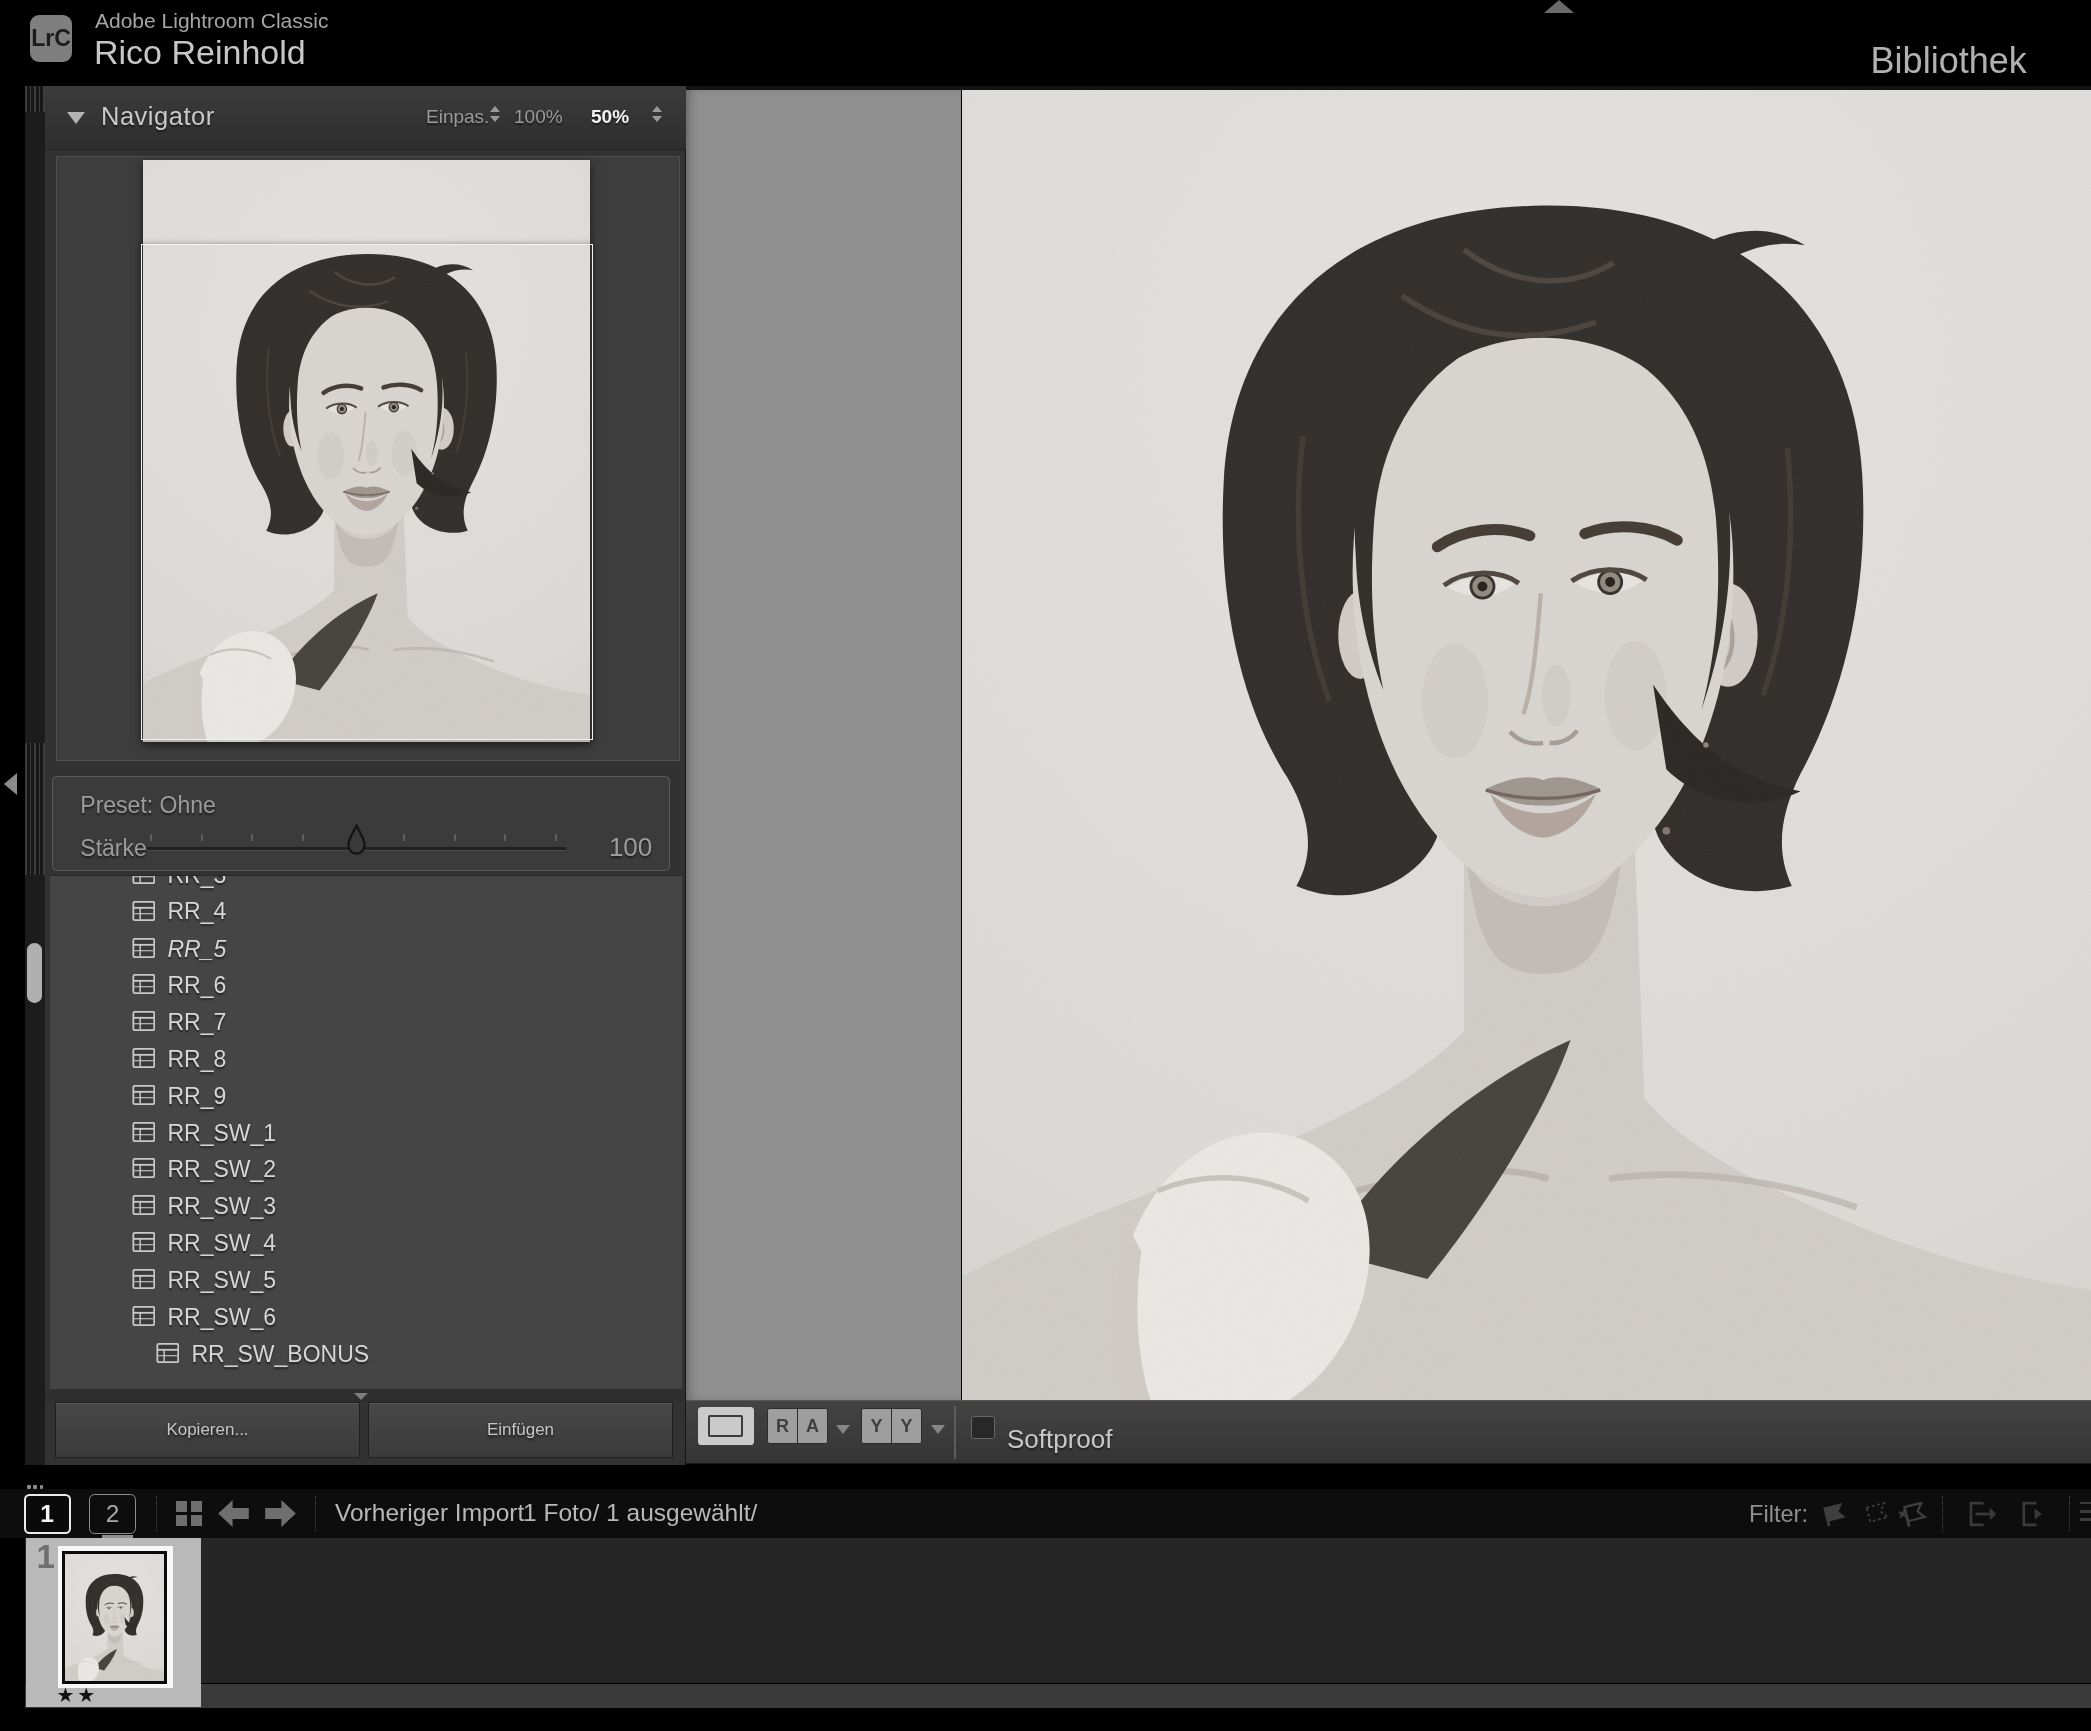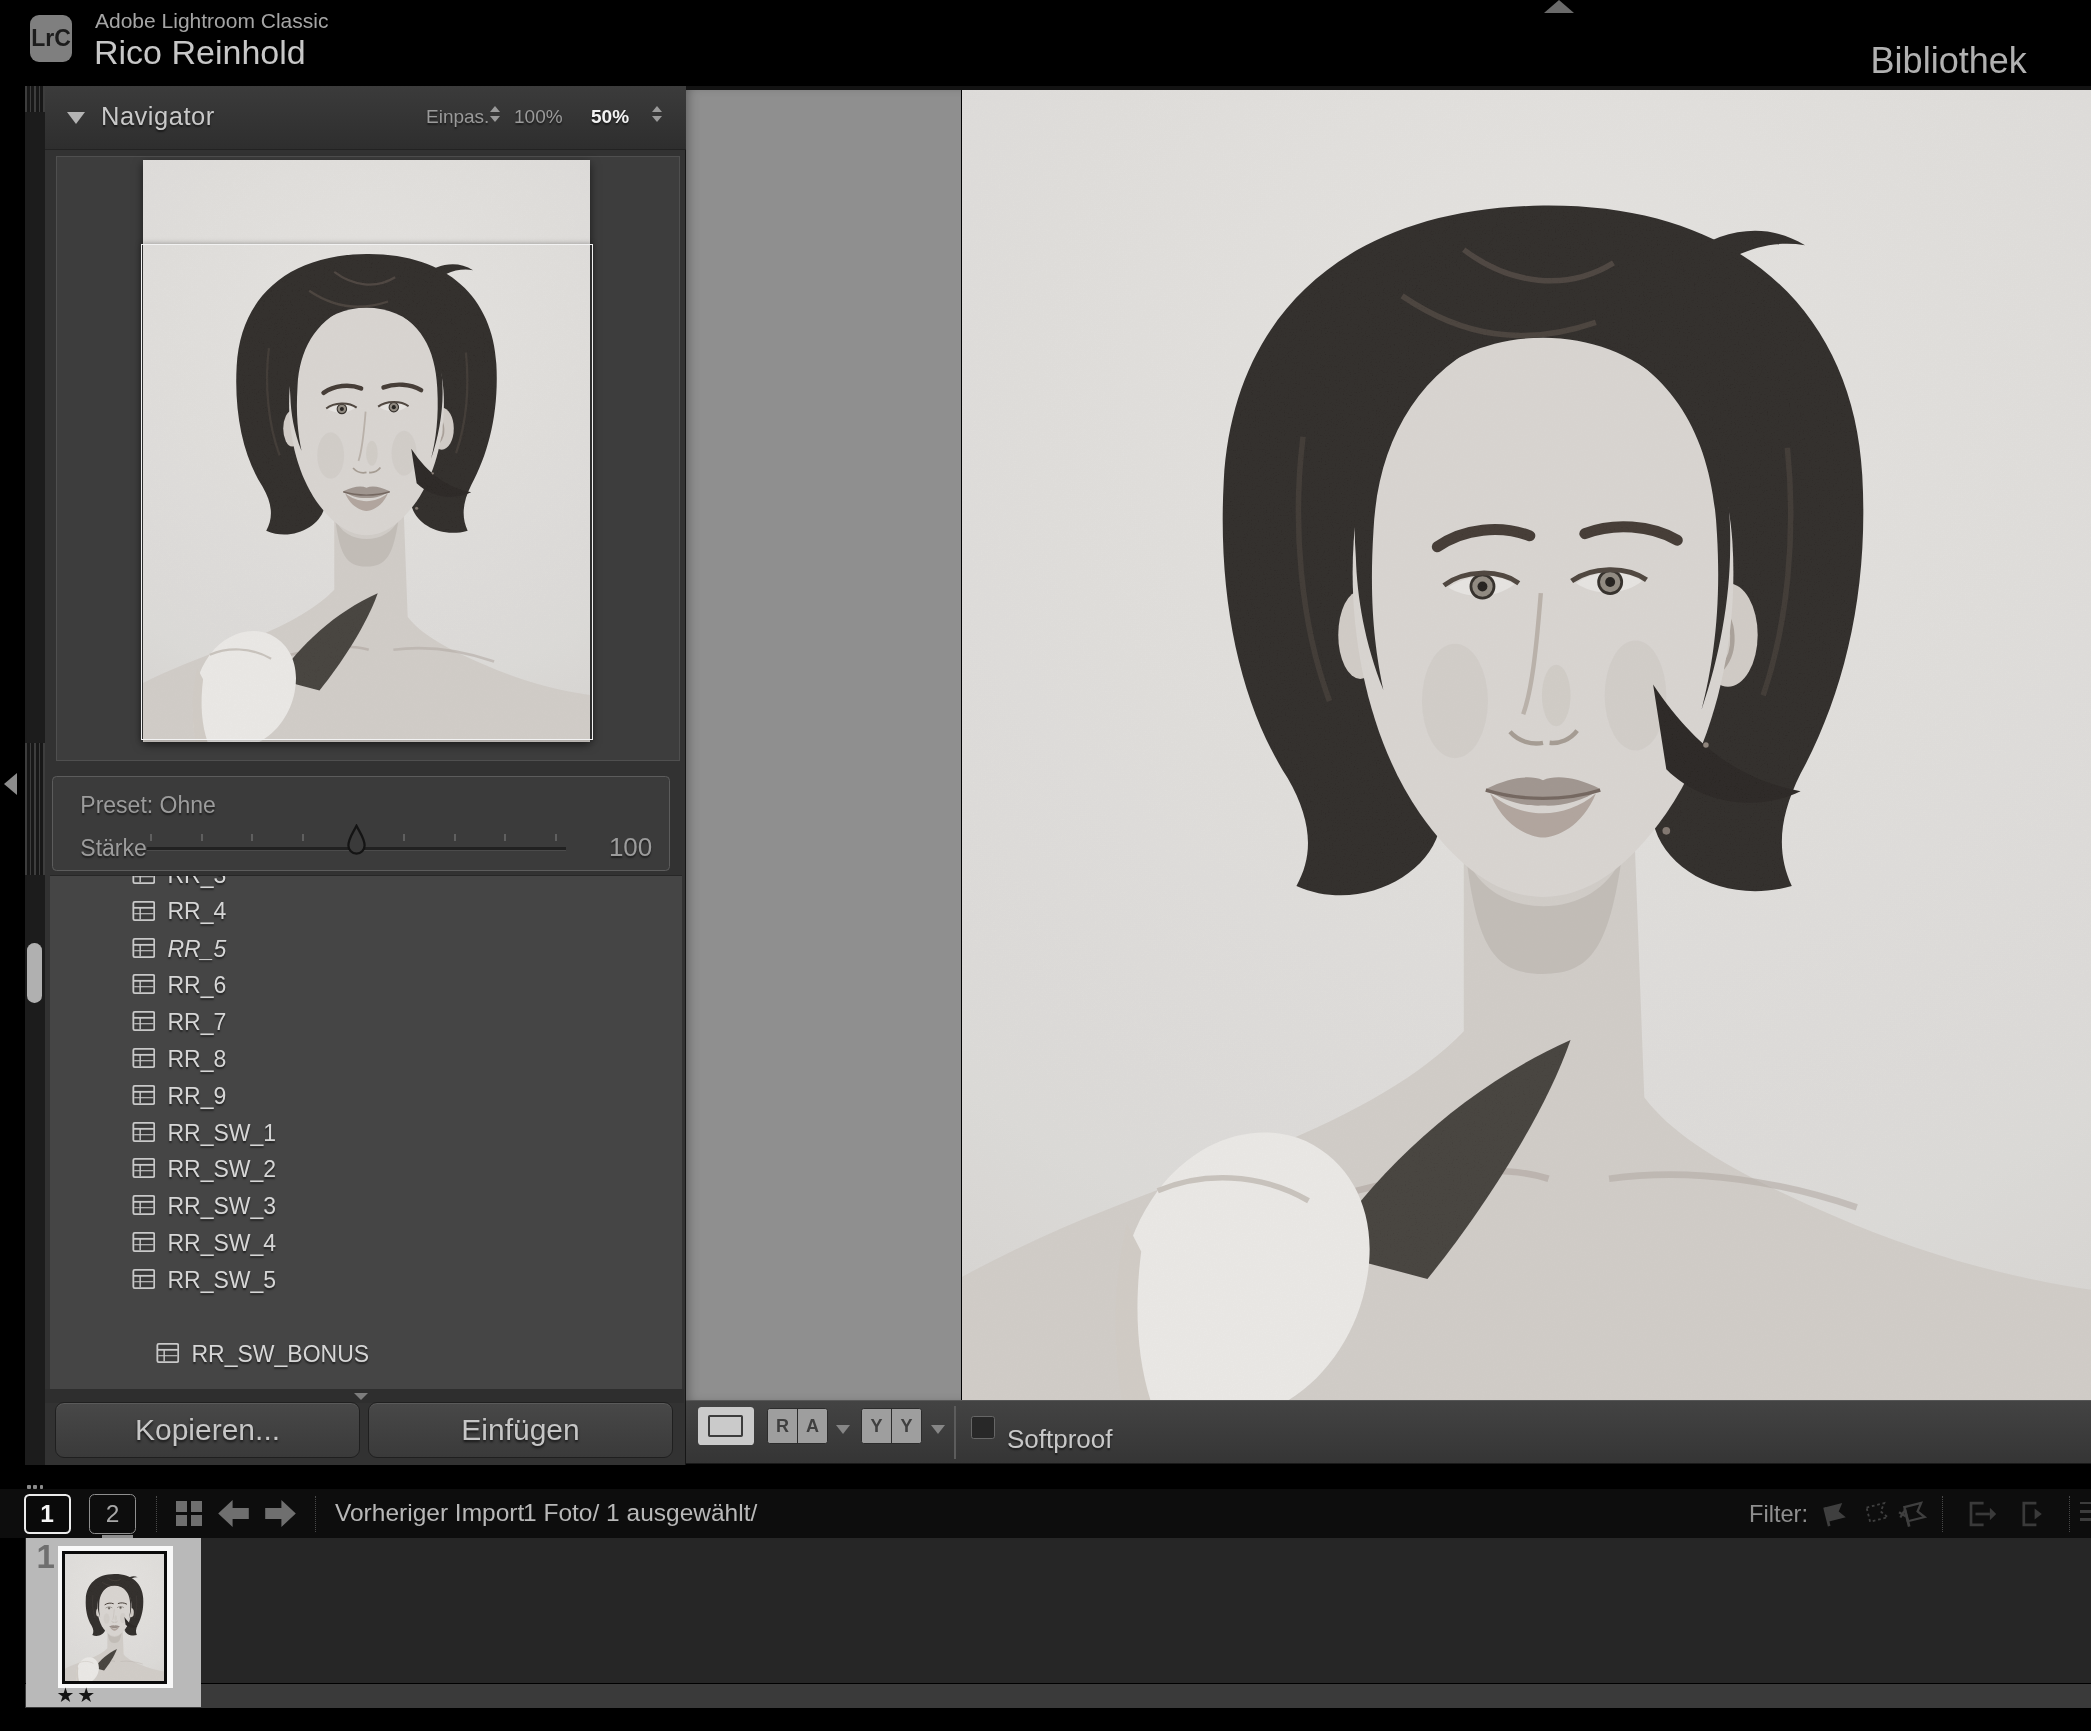--- a/index.html
+++ b/index.html
@@ -65,23 +65,23 @@
   .preset-list{left:4.5px;top:789px;width:632px;height:514px;background:#454545;overflow:hidden;
                border-top:0.9px solid #272727;box-sizing:border-box;}
   .preset-row{left:0;width:632px;height:36px;display:flex;align-items:center;cursor:default;}
   .preset-icon{position:absolute;left:82px;top:6.4px;width:23.6px;height:22px;}
   .preset-name{position:absolute;left:118px;top:4.5px;font-size:23px;color:#d6d6d6;text-shadow:0 1.8px 1.8px rgba(0,0,0,.5);}
 
   .more-strip{left:0;top:1303px;width:639px;height:13.6px;background:#2e2e2e;}
   .more-arrow{left:309px;top:3.6px;width:0;height:0;border-left:7.3px solid transparent;
               border-right:7.3px solid transparent;border-top:7.3px solid #7d7d7d;}
   .panel-btn{top:1316px;height:56px;background:linear-gradient(#484848,#3a3a3a);
-             border:0.9px solid #1f1f1f;border-radius:9px;box-shadow:inset 0 0.9px 0 #5a5a5a;
+             border:0.9px solid #1f1f1f;border-radius:0;box-shadow:inset 0 0.9px 0 #5a5a5a;
              box-sizing:border-box;display:flex;align-items:center;justify-content:center;
-             font-size:30px;color:#c6c6c6;text-shadow:0 1.8px 2.7px rgba(0,0,0,.7);cursor:pointer;}
+             font-size:17px;color:#c6c6c6;text-shadow:0 1.8px 2.7px rgba(0,0,0,.7);cursor:pointer;}
   .btn-copy{left:10px;width:305px;}
   .btn-paste{left:323px;width:305px;}
 
   
   .main-topline{left:686px;top:86px;width:1405px;height:3.6px;background:#131313;}
   .main-gutter{left:686px;top:90px;width:275px;height:1310px;background:#8f8f8f;
                box-shadow:inset 7.3px 0 12.7px -7.3px rgba(0,0,0,.45);}
   .main-photo{left:962px;top:90px;width:1129px;height:1310px;overflow:hidden;}
   .main-photo svg{display:block;width:100%;height:100%;}
 
@@ -407,20 +407,31 @@
     <span class="preset-icon">
       <svg viewBox="0 0 26 24" width="23.6" height="22">
         <rect x="1.5" y="2" width="23" height="20" rx="1.5" fill="#3a3a3a" stroke="#c9c9c9" stroke-width="2"></rect>
         <line x1="1.5" y1="8.5" x2="24.5" y2="8.5" stroke="#c9c9c9" stroke-width="2"></line>
         <line x1="9" y1="8.5" x2="9" y2="21" stroke="#c9c9c9" stroke-width="1.6"></line>
         <line x1="2.5" y1="15" x2="23.5" y2="15" stroke="#c9c9c9" stroke-width="1.2"></line>
       </svg>
     </span>
     <span class="preset-name">RR_SW_5</span>
   </div>
+        <div class="abs preset-row" style="top: 423px;">
+    <span class="preset-icon">
+      <svg viewBox="0 0 26 24" width="23.6" height="22">
+        <rect x="1.5" y="2" width="23" height="20" rx="1.5" fill="#3a3a3a" stroke="#c9c9c9" stroke-width="2"></rect>
+        <line x1="1.5" y1="8.5" x2="24.5" y2="8.5" stroke="#c9c9c9" stroke-width="2"></line>
+        <line x1="9" y1="8.5" x2="9" y2="21" stroke="#c9c9c9" stroke-width="1.6"></line>
+        <line x1="2.5" y1="15" x2="23.5" y2="15" stroke="#c9c9c9" stroke-width="1.2"></line>
+      </svg>
+    </span>
+    <span class="preset-name">RR_SW_6</span>
+  </div>
         <div class="abs preset-row" style="top: 460px; margin-left: 24px;">
     <span class="preset-icon">
       <svg viewBox="0 0 26 24" width="23.6" height="22">
         <rect x="1.5" y="2" width="23" height="20" rx="1.5" fill="#3a3a3a" stroke="#c9c9c9" stroke-width="2"></rect>
         <line x1="1.5" y1="8.5" x2="24.5" y2="8.5" stroke="#c9c9c9" stroke-width="2"></line>
         <line x1="9" y1="8.5" x2="9" y2="21" stroke="#c9c9c9" stroke-width="1.6"></line>
         <line x1="2.5" y1="15" x2="23.5" y2="15" stroke="#c9c9c9" stroke-width="1.2"></line>
       </svg>
     </span>
     <span class="preset-name">RR_SW_BONUS</span>

